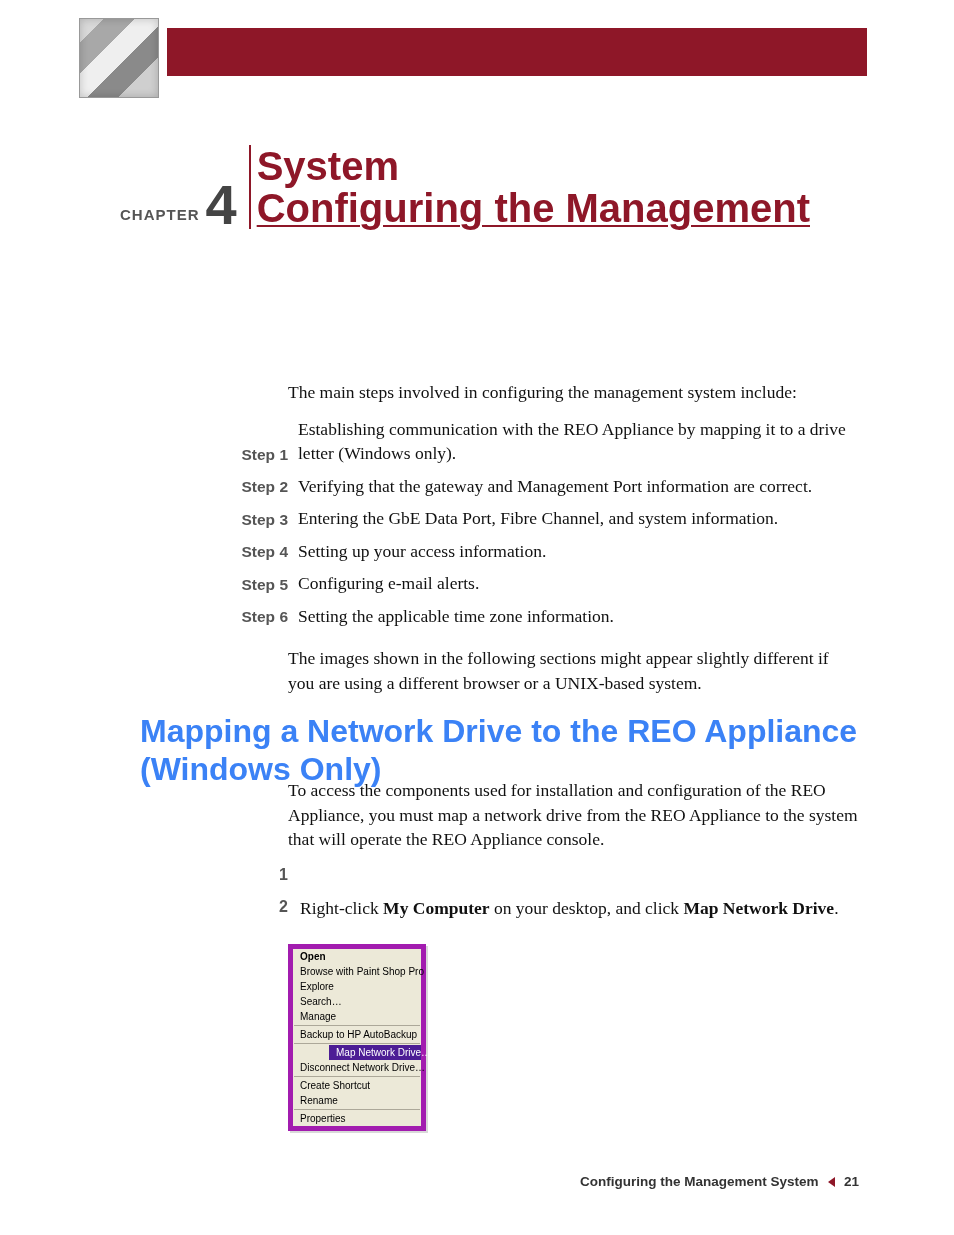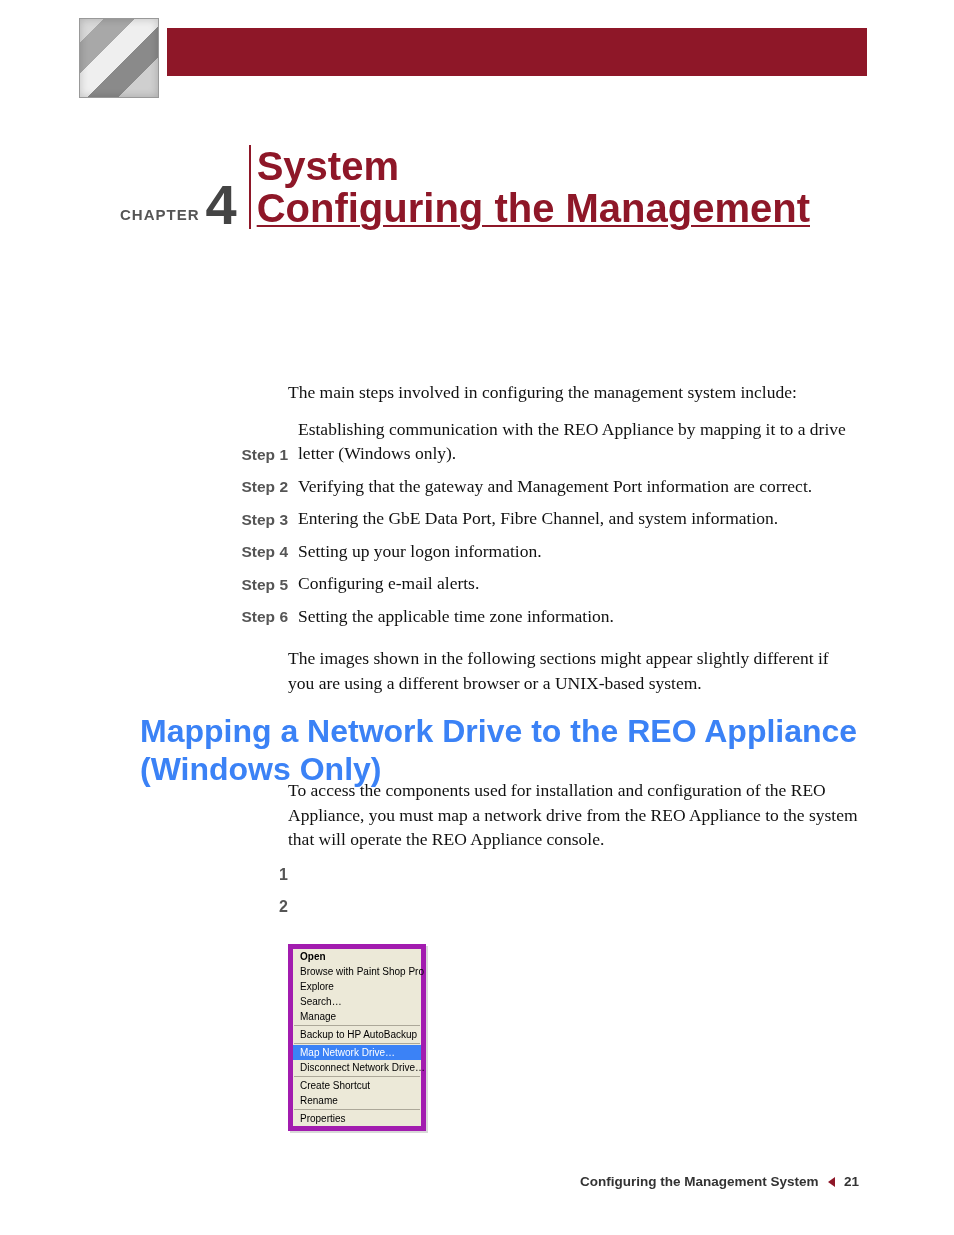--- a/index.html
+++ b/index.html
@@ -152,22 +152,23 @@
     box-shadow: 2px 2px 0 rgba(0,0,0,.15);
   }
   .ctx-item {
     padding: 1px 7px;
     line-height: 13px;
     white-space: nowrap;
   }
   .ctx-item.bolditem { font-weight: 700; }
   .ctx-sep { border-top: 1px solid #aca899; margin: 1px 1px; }
   .ctx-item.sel {
-    background: #3b82f6;
+    background: #4c1d95;
     color: #fff;
+    margin-left: 36px;
   }
 
   
   .footer {
     position: absolute;
     left: 0; right: 0;
     bottom: 46px;
     text-align: right;
     padding-right: 95px;
     font-size: 13.5px;
@@ -212,21 +213,21 @@
   <div class="step-row">
     <span class="sans step-label">Step 2</span>
     <span class="step-text">Verifying that the gateway and Management Port information are correct.</span>
   </div>
   <div class="step-row">
     <span class="sans step-label">Step 3</span>
     <span class="step-text">Entering the GbE Data Port, Fibre Channel, and system information.</span>
   </div>
   <div class="step-row">
     <span class="sans step-label">Step 4</span>
-    <span class="step-text">Setting up your logon information.</span>
+    <span class="step-text">Setting up your access information.</span>
   </div>
   <div class="step-row">
     <span class="sans step-label">Step 5</span>
     <span class="step-text">Configuring e-mail alerts.</span>
   </div>
   <div class="step-row">
     <span class="sans step-label">Step 6</span>
     <span class="step-text">Setting the applicable time zone information.</span>
   </div>
 
@@ -236,20 +237,23 @@
 <div class="sans h2">Mapping a Network Drive to the REO Appliance (Windows Only)</div>
 
 <div class="body2">
   <p class="para2">To access the components used for installation and configuration of the REO Appliance, you must map a network drive from the REO Appliance to the system that will operate the REO Appliance console.</p>
 
   <div class="num-row">
     <span class="sans num-label">1</span>
   </div>
   <div class="num-row">
     <span class="sans num-label">2</span>
+    <span class="num-text">
+      <span>Right-click </span><span class="bold">My Computer</span><span> on your desktop, and click </span><span class="bold">Map Network Drive</span><span>.</span>
+    </span>
   </div>
 </div>
 
 <div class="ctxmenu">
   <div class="ctx-item bolditem">Open</div>
   <div class="ctx-item">Browse with Paint Shop Pro</div>
   <div class="ctx-item">Explore</div>
   <div class="ctx-item">Search…</div>
   <div class="ctx-item">Manage</div>
   <div class="ctx-sep"></div>

